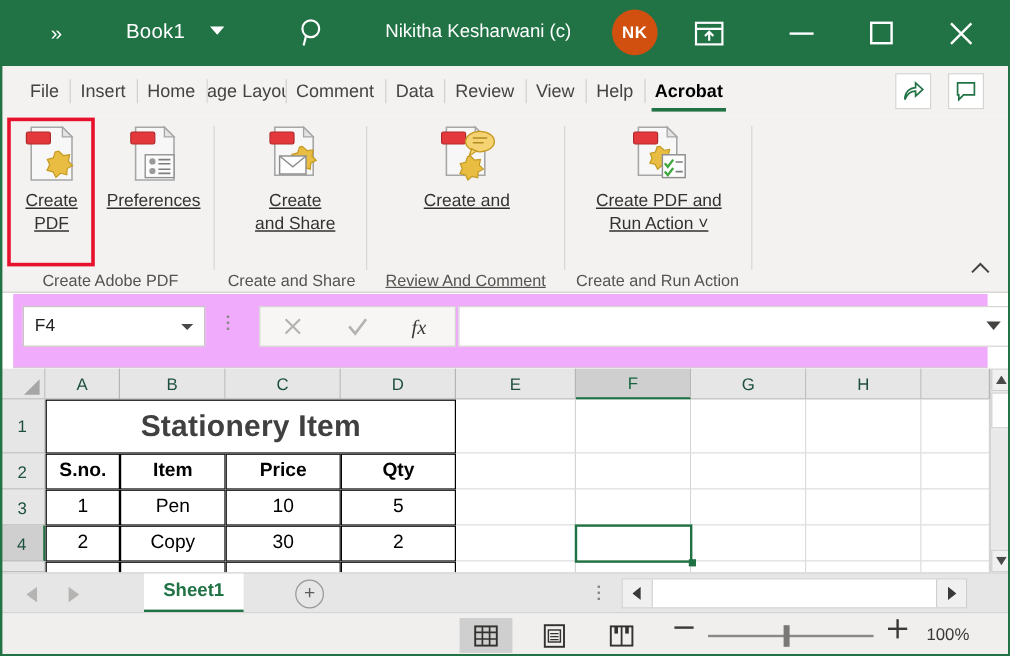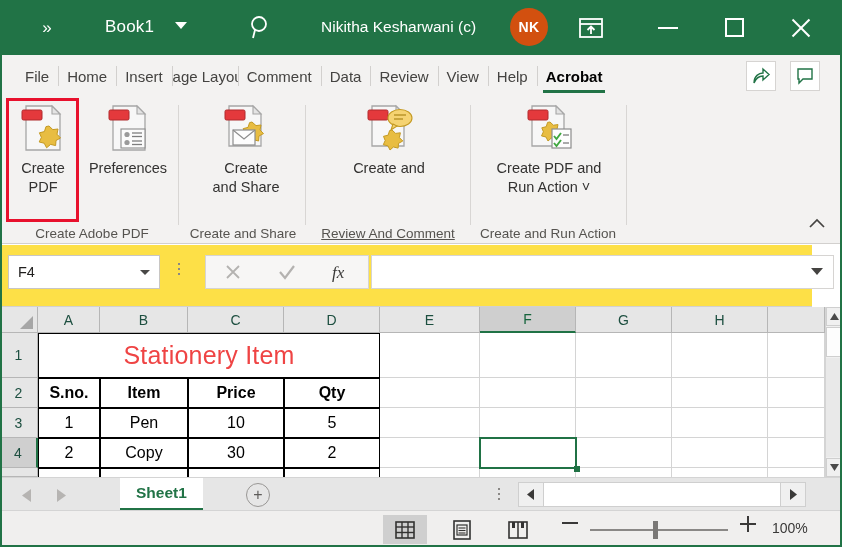--- a/index.html
+++ b/index.html
@@ -85,39 +85,39 @@
   .tabrow-btn.comment{left:790px;}
 
   
   .ribbon{
     position:absolute;left:0;top:97px;width:842px;height:147px;
     background:#f3f2f1;border-bottom:1px solid #d2d0ce;box-sizing:border-box;
   }
   .rgroup-sep{position:absolute;top:8px;width:1px;height:120px;background:#d8d6d4;}
   .rbtn{
     position:absolute;top:4px;display:flex;flex-direction:column;align-items:center;
-    text-align:center;cursor:default;
+    text-align:center;cursor:default;text-decoration:underline;
   }
   .rbtn .ico{height:56px;display:flex;align-items:center;justify-content:center;margin-bottom:2px;}
   .rbtn .lbl{font-size:14.5px;color:#333231;line-height:19px;}
   .group-label{
     position:absolute;bottom:2px;font-size:13.5px;color:#55534f;text-align:center;
     white-space:nowrap;
   }
   .hl-box{
     position:absolute;left:6px;top:98px;width:73px;height:124px;
     border:3px solid #e8112d;box-sizing:border-box;pointer-events:none;z-index:6;
   }
   .collapse-ribbon{
     position:absolute;right:14px;bottom:8px;width:22px;height:20px;
   }
 
   
   .fbar{
-    position:absolute;left:0;top:245px;width:812px;height:62px;background:#fde047;
+    position:absolute;left:11px;top:245px;width:812px;height:62px;background:#f0abfc;
     border-bottom:1px solid #d2d0ce;box-sizing:border-box;
   }
   .namebox{
     position:absolute;left:8px;top:10px;width:152px;height:34px;background:#ffffff;
     border:1px solid #c8c6c4;box-sizing:border-box;display:flex;align-items:center;
   }
   .namebox .val{font-size:14.5px;color:#201f1e;padding-left:9px;}
   .namebox .dd{
     position:absolute;right:9px;top:14px;width:0;height:0;
     border-left:5px solid transparent;border-right:5px solid transparent;border-top:5px solid #494846;
@@ -163,21 +163,21 @@
   }
   .rowhead.sel{background:#cfcfcf;border-right:2px solid #207245;}
   .cell{
     position:absolute;box-sizing:border-box;
     border-right:1px solid #d4d4d4;border-bottom:1px solid #d4d4d4;
     display:flex;align-items:center;justify-content:center;
     font-size:15px;color:#000000;background:#ffffff;overflow:hidden;
   }
   .cell.bordered{border:1px solid #000000;}
   .cell.title{
-    color:#ef4444;font-weight:normal;font-size:25px;letter-spacing:.2px;
+    color:#404040;font-weight:bold;font-size:25px;letter-spacing:.2px;
   }
   .cell.hdr{font-weight:bold;font-size:16px;}
   .cell.body{font-size:16px;}
   .selbox{
     position:absolute;border:2px solid #207245;box-sizing:border-box;z-index:4;pointer-events:none;
   }
   .selhandle{position:absolute;width:6px;height:6px;background:#207245;z-index:5;}
 
   
   .vsb{
@@ -275,22 +275,22 @@
         <div class="glyph-max"></div>
       </div>
     <div class="winbtn close">
         <div class="glyph-close"></div>
       </div>
   </div>
 
   <div class="tabrow">
     <div class="tabs">
       <div class="tab">File</div>
+      <div class="tab">Insert</div>
       <div class="tab">Home</div>
-      <div class="tab">Insert</div>
       <div class="tab clip">Page Layout</div>
       <div class="tab">Comment</div>
       <div class="tab">Data</div>
       <div class="tab">Review</div>
       <div class="tab">View</div>
       <div class="tab">Help</div>
       <div class="tab active">Acrobat</div>
     </div>
     <div class="tabrow-btn share">
       <svg width="20" height="20" viewBox="0 0 20 20">

